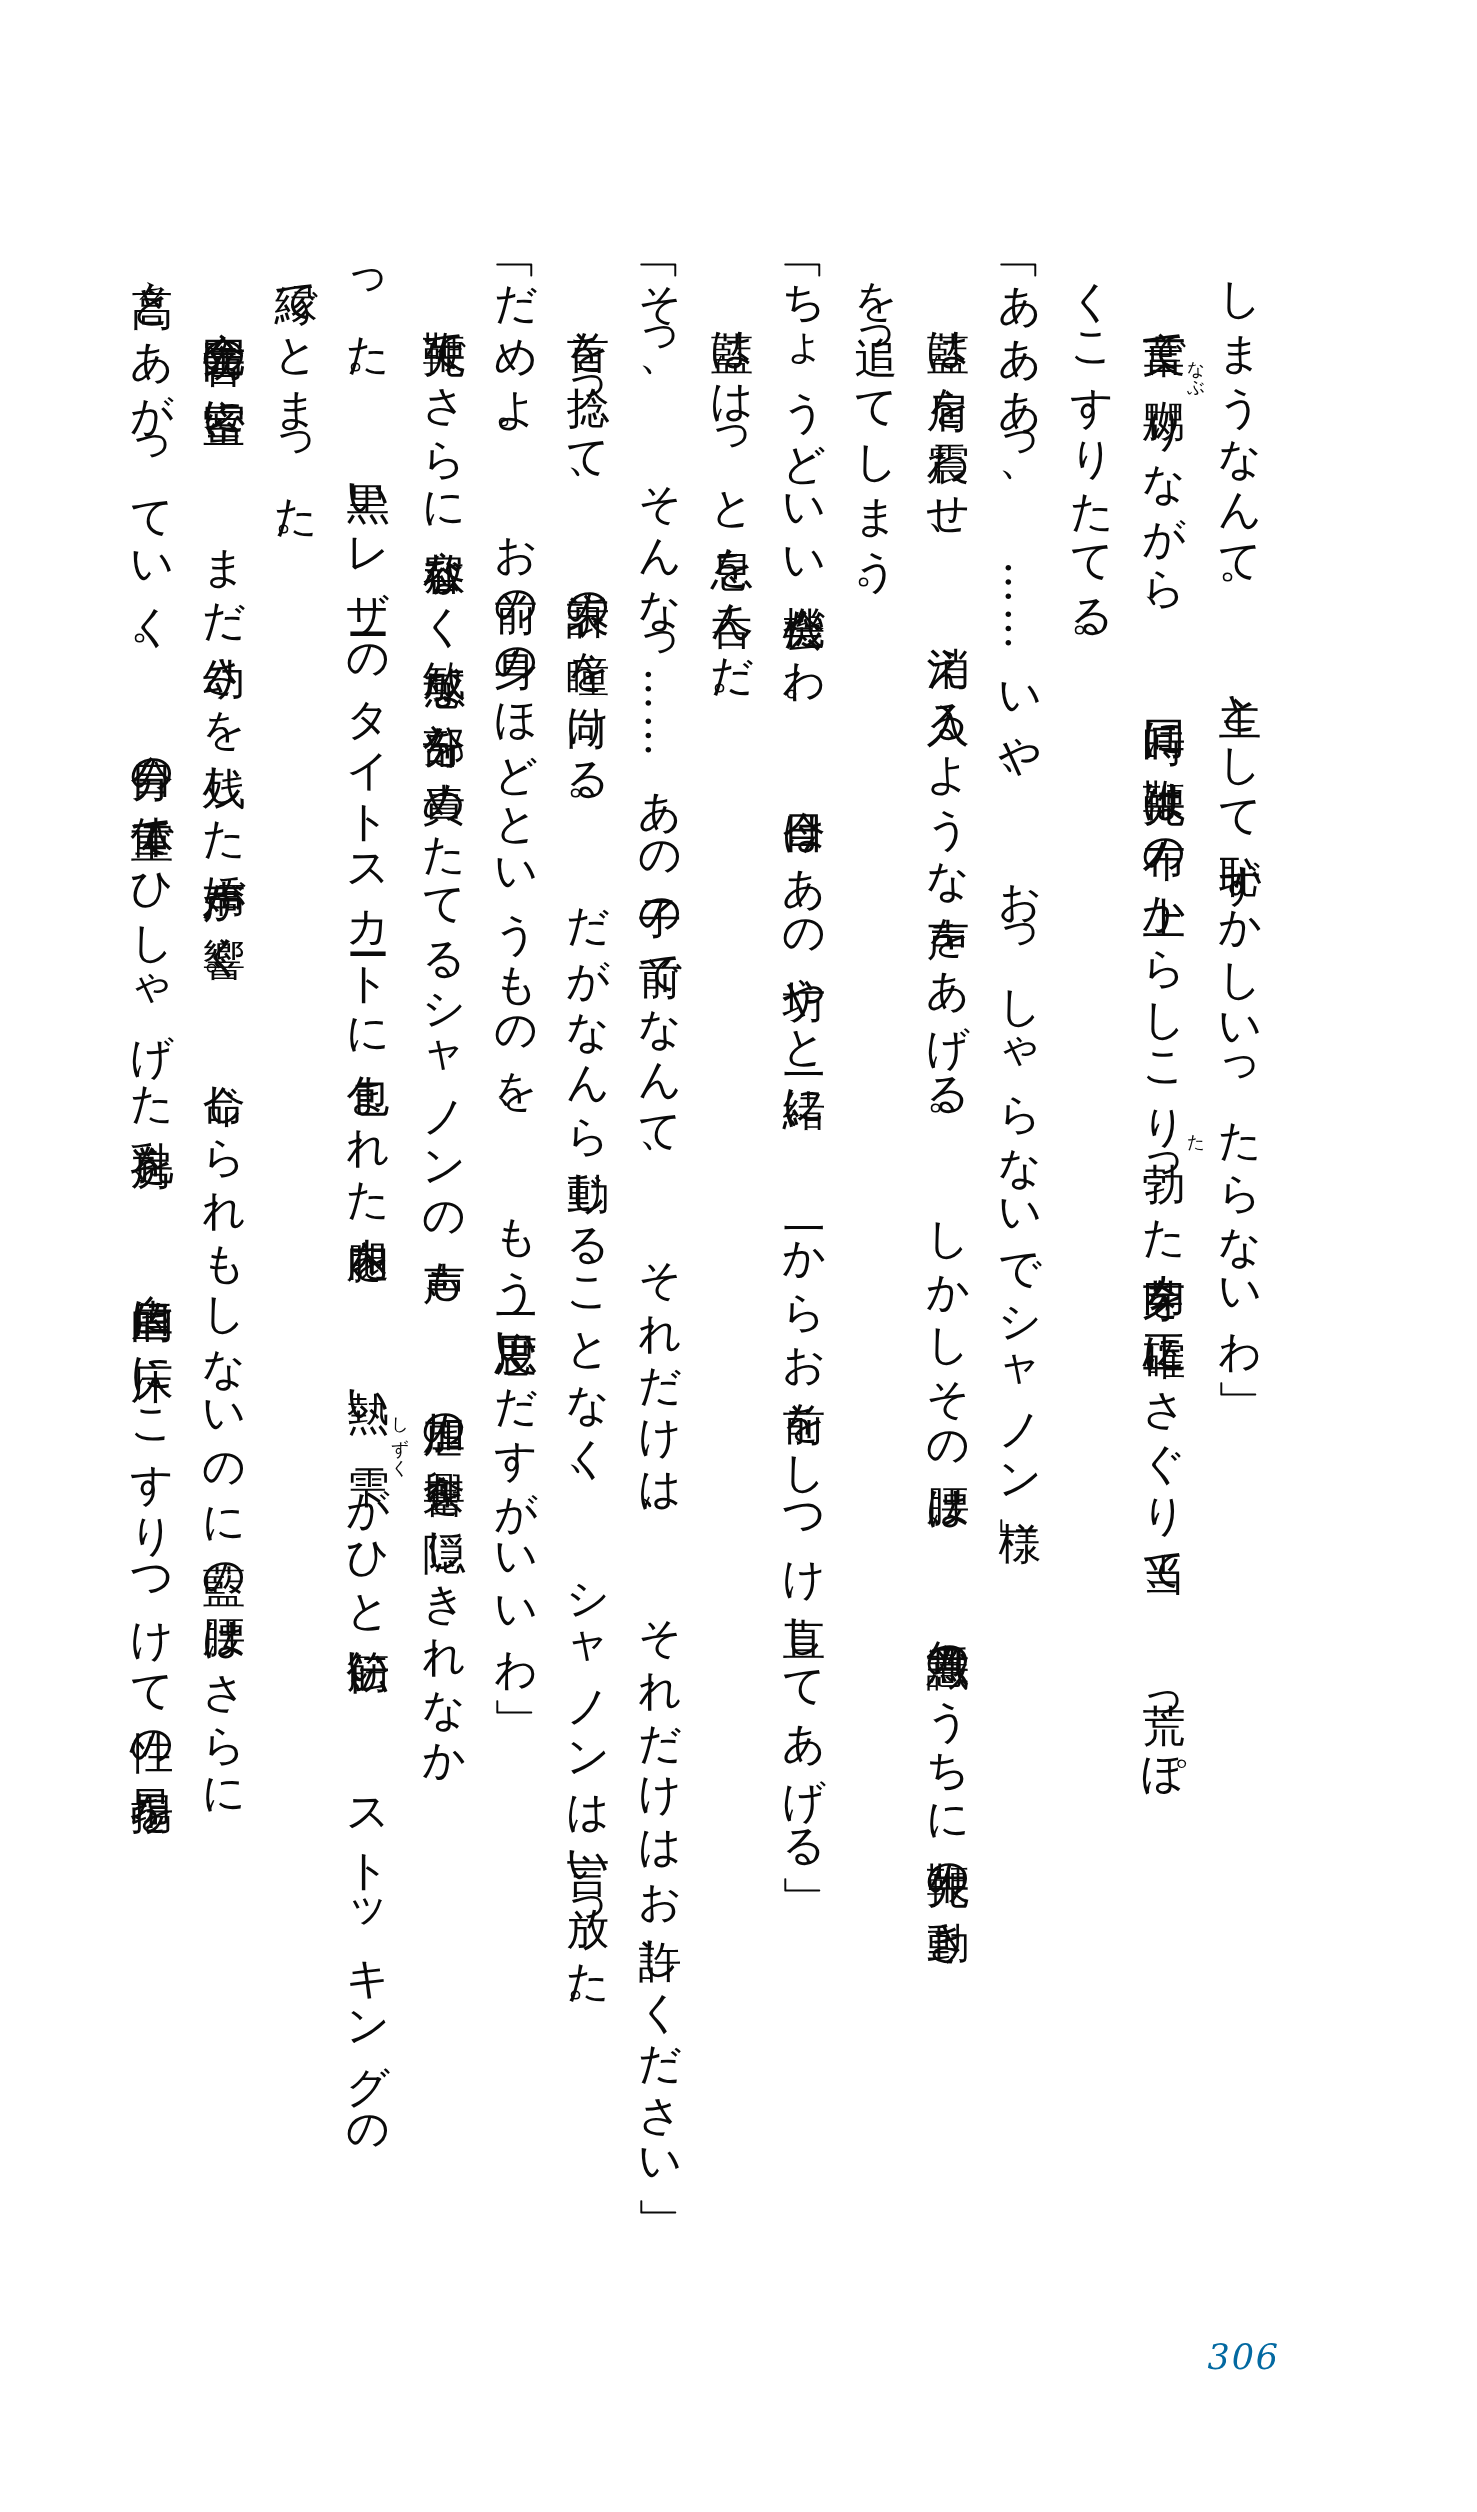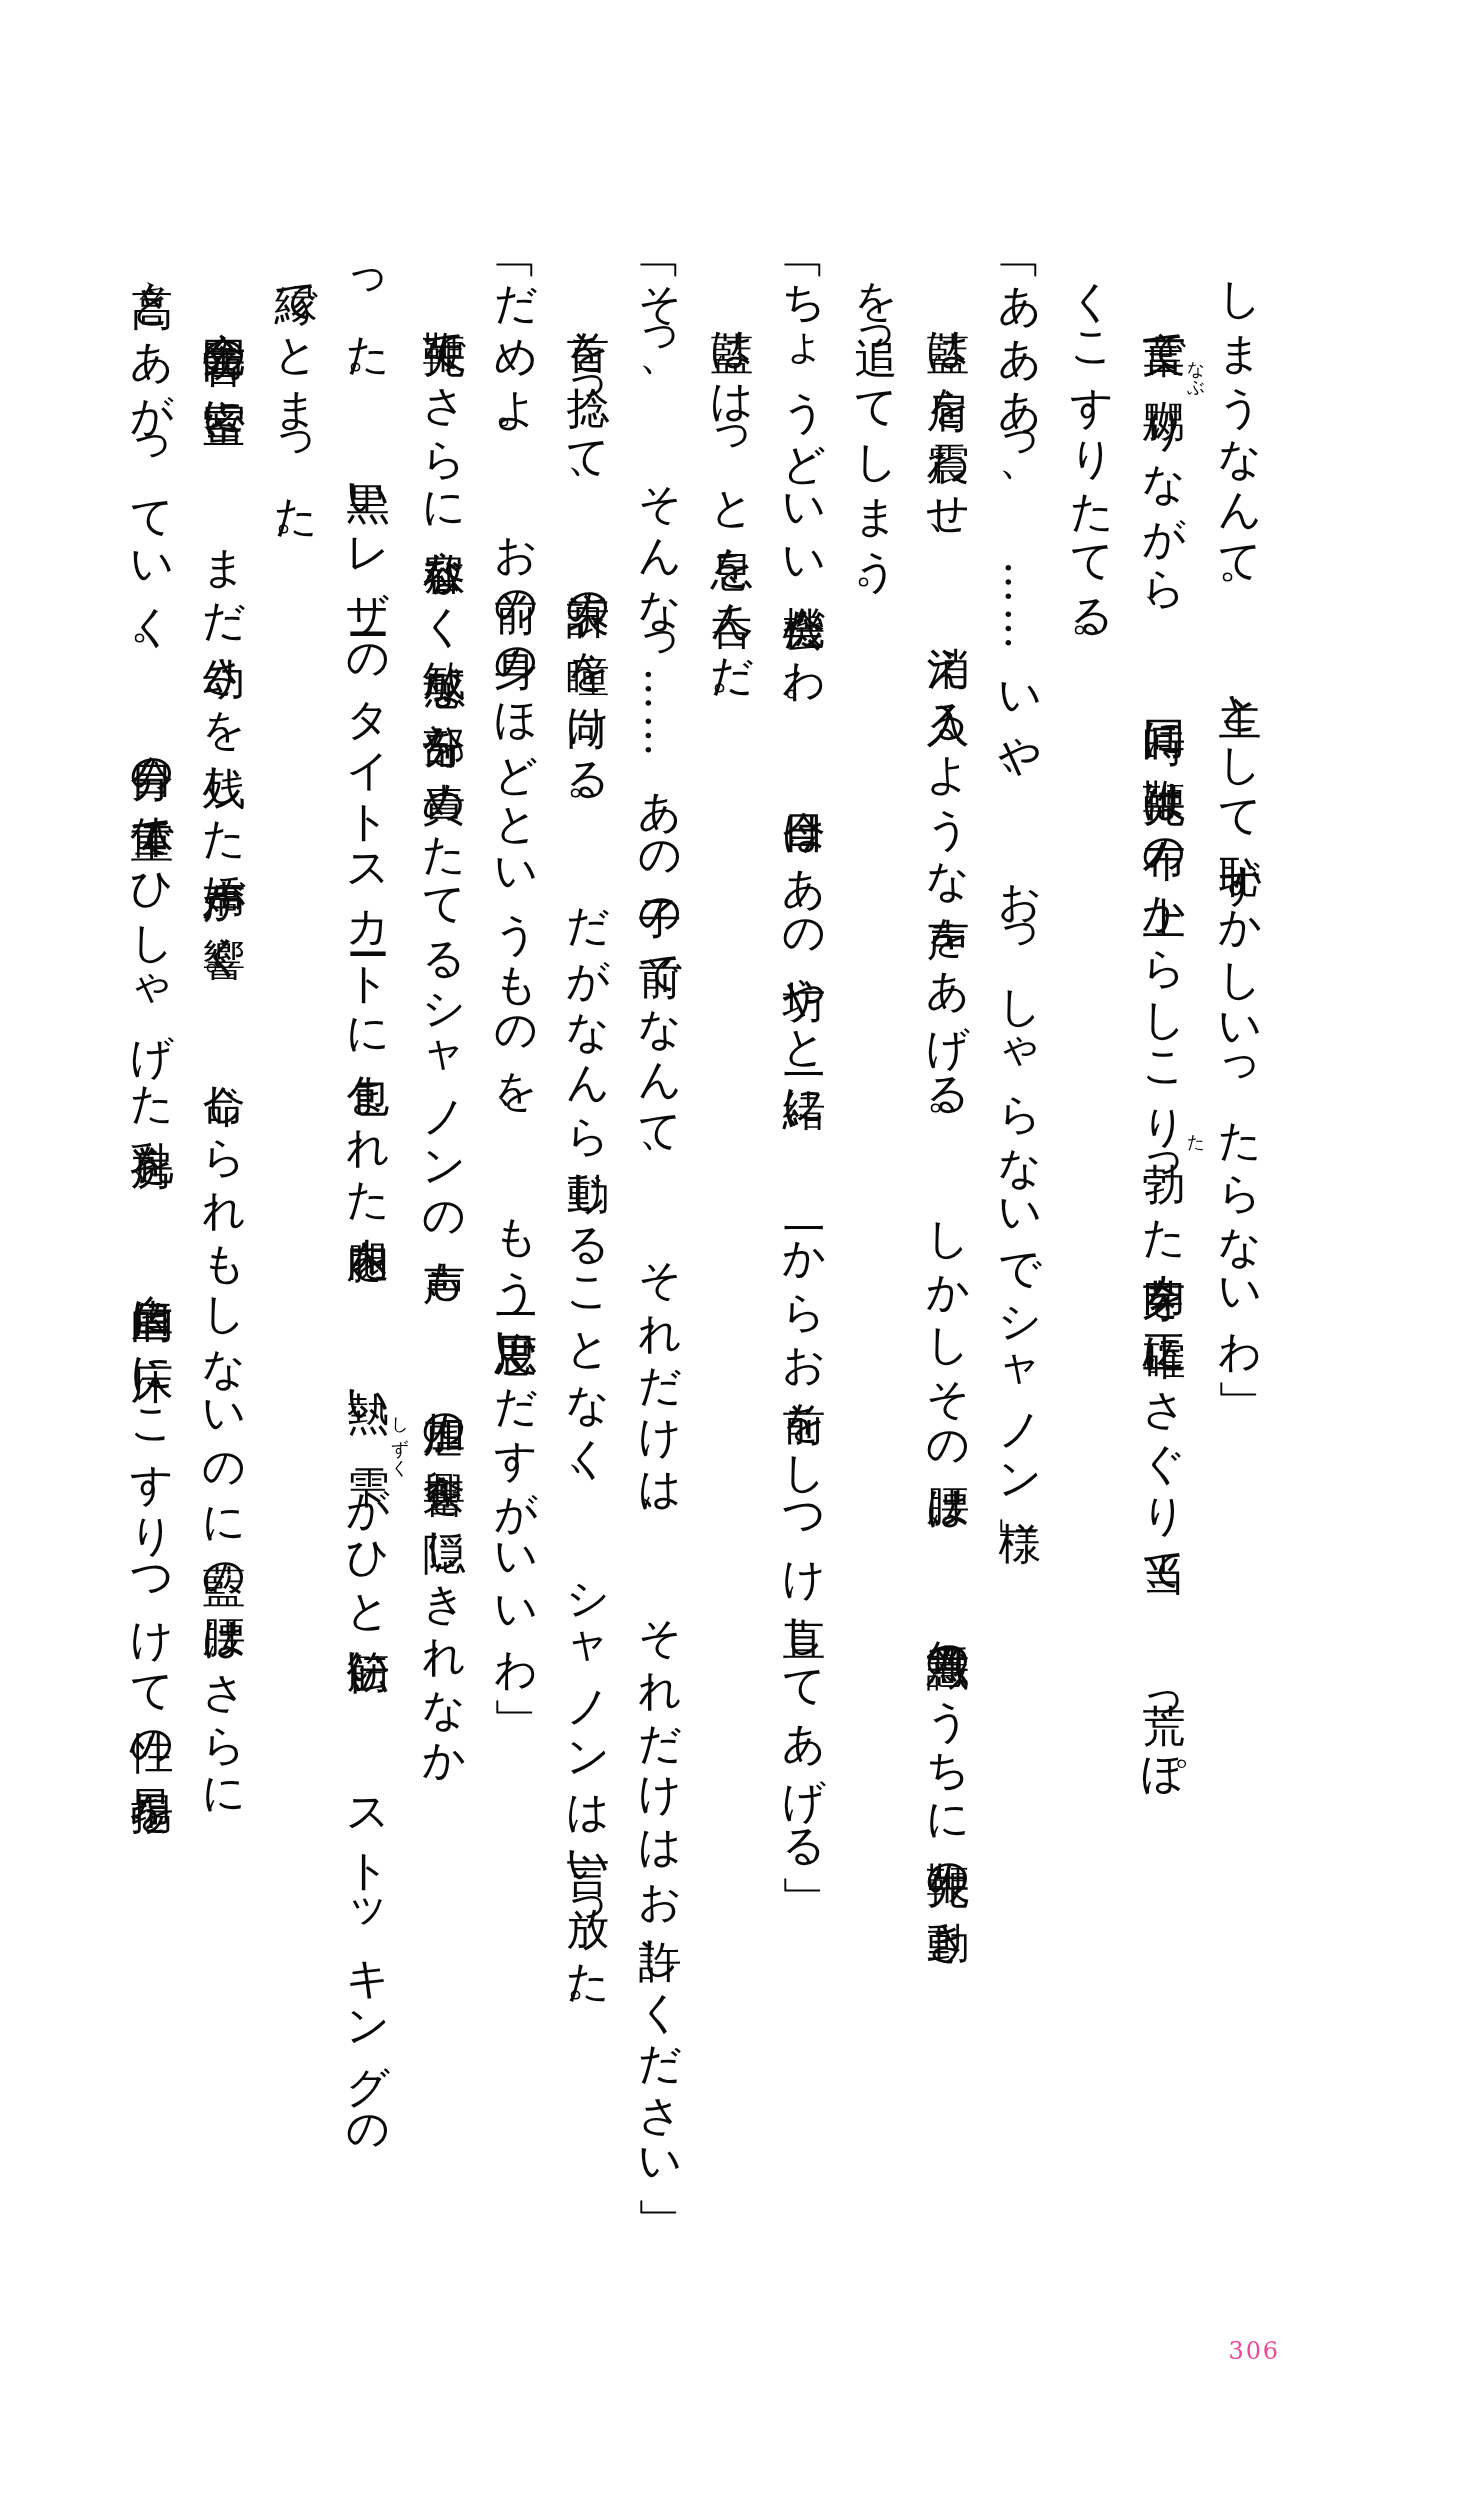--- a/index.html
+++ b/index.html
@@ -46,22 +46,23 @@
   }
   ruby rt {
     font-size: 17.6px;
     letter-spacing: 0.9px;
     font-weight: 400;
   }
   .page-number {
     position: absolute;
     top: 2337px;
     right: 197px;
-    font-size: 24px;
-    color: #ec4899;
+    font-size: 35px;
+    font-style: italic;
+    color: #0369a1;
     letter-spacing: 1.9px;
     font-family: "DejaVu Serif", serif;
   }
 </style>
 </head>
 <body>
 
 <div class="book-page">
   <div class="text-block" id="text-block">
       <p class="line">しまうなんて。　主として恥ずかしいったらないわ」</p>

